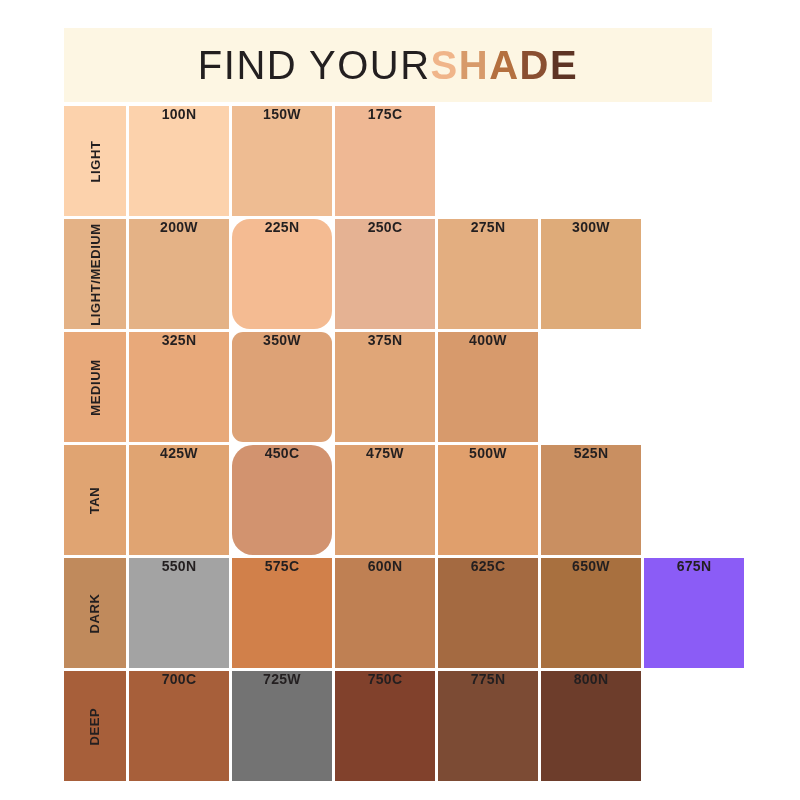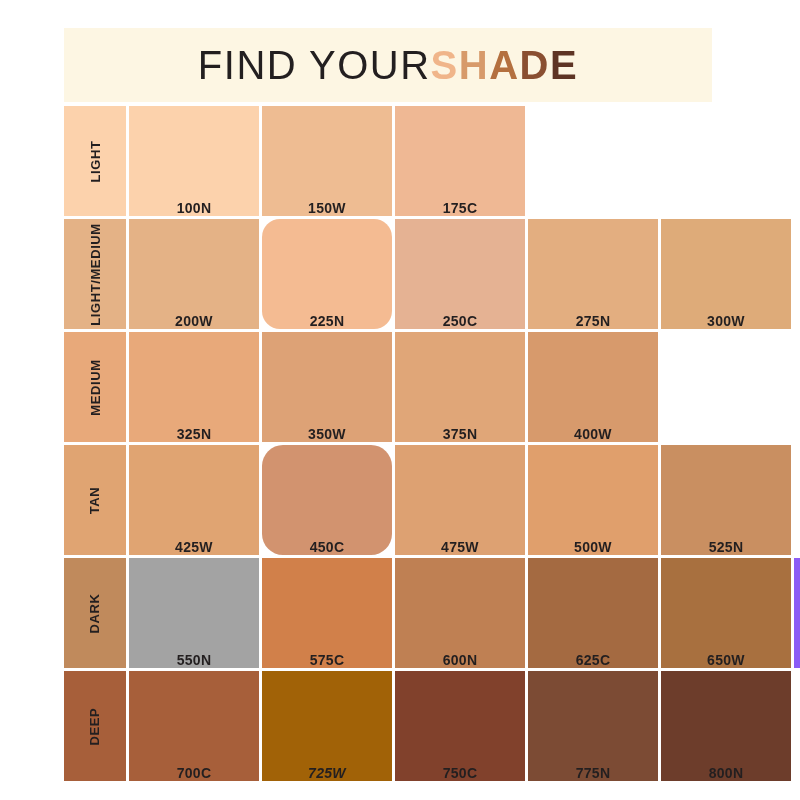--- a/index.html
+++ b/index.html
@@ -76,26 +76,26 @@
   }
   .row-label-text {
     transform: rotate(-90deg);
     white-space: nowrap;
     font-size: 13px;
     font-weight: bold;
     letter-spacing: 0.6px;
     color: #231f20;
   }
   .swatch {
-    width: 130px;
+    width: 100px;
     height: 110px;
     margin-right: 3px;
     flex: 0 0 auto;
     display: flex;
-    align-items: flex-end;
+    align-items: flex-start;
     justify-content: center;
   }
   .swatch-label {
     font-size: 14px;
     font-weight: bold;
     color: #231f20;
     letter-spacing: 0.3px;
   }
 </style>
 </head>
@@ -151,21 +151,21 @@
           <span class="swatch-label">300W</span>
         </div>
       </div>
       <div class="shade-row">
         <div class="row-label" style="background: rgb(232, 169, 122);">
           <span class="row-label-text">MEDIUM</span>
         </div>
         <div class="swatch" style="background: rgb(232, 169, 122);">
           <span class="swatch-label">325N</span>
         </div>
-        <div class="swatch" style="background: rgb(221, 162, 118);">
+        <div class="swatch" style="background: rgb(221, 162, 118); border-radius: 11px;">
           <span class="swatch-label">350W</span>
         </div>
         <div class="swatch" style="background: rgb(224, 166, 120);">
           <span class="swatch-label">375N</span>
         </div>
         <div class="swatch" style="background: rgb(215, 154, 108);">
           <span class="swatch-label">400W</span>
         </div>
       </div>
       <div class="shade-row">
@@ -211,21 +211,21 @@
           <span class="swatch-label">675N</span>
         </div>
       </div>
       <div class="shade-row">
         <div class="row-label" style="background: rgb(167, 95, 58);">
           <span class="row-label-text">DEEP</span>
         </div>
         <div class="swatch" style="background: rgb(167, 95, 58);">
           <span class="swatch-label">700C</span>
         </div>
-        <div class="swatch" style="background: #a16207; font-style: italic;">
+        <div class="swatch" style="background: #737373;">
           <span class="swatch-label">725W</span>
         </div>
         <div class="swatch" style="background: rgb(129, 65, 44);">
           <span class="swatch-label">750C</span>
         </div>
         <div class="swatch" style="background: rgb(124, 75, 52);">
           <span class="swatch-label">775N</span>
         </div>
         <div class="swatch" style="background: rgb(109, 61, 43);">
           <span class="swatch-label">800N</span>

